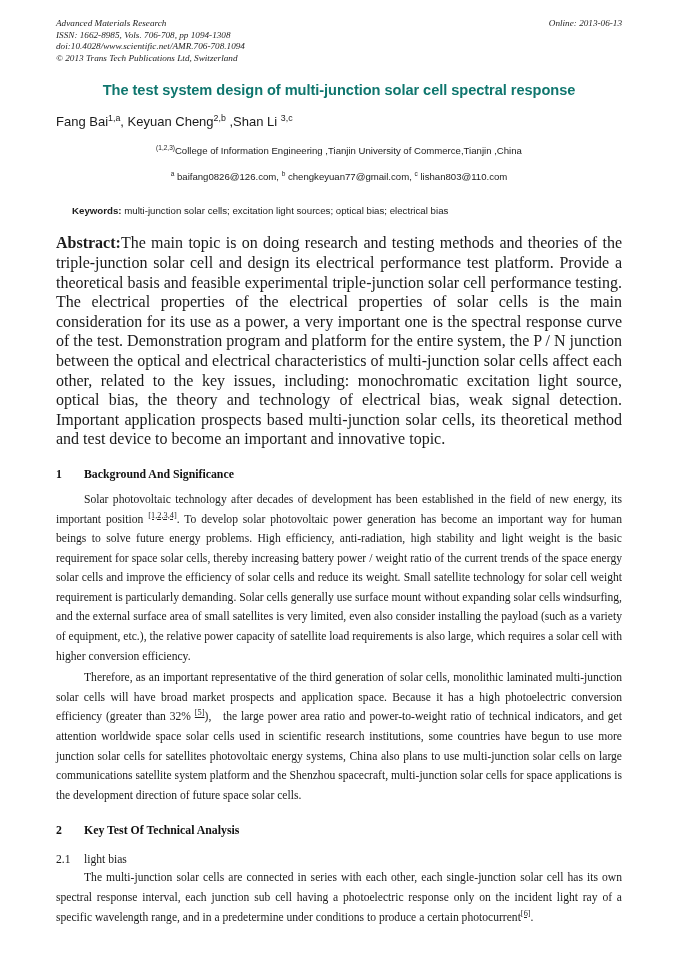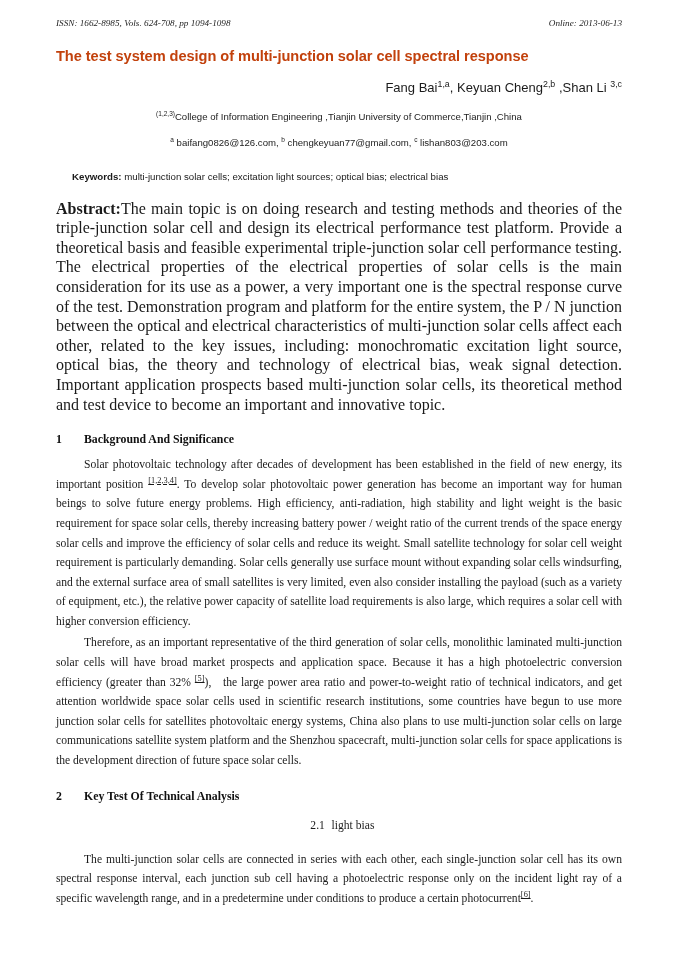--- a/index.html
+++ b/index.html
@@ -38,32 +38,33 @@
     right: 0;
     top: 0;
     font-style: italic;
     white-space: nowrap;
   }
   .jheader .line { white-space: nowrap; }
 
   
   .title {
     margin-top: 17px;
+    text-align: center;
     font-family: "Liberation Sans", "DejaVu Sans", sans-serif;
     font-weight: bold;
     font-size: 14.6px;
     line-height: 18px;
     letter-spacing: -0.05px;
-    color: #c2410c;
+    color: #0f766e;
   }
 
   
   .authors {
     margin-top: 14px;
-    text-align: right;
+    text-align: left;
     font-family: "Liberation Sans", "DejaVu Sans", sans-serif;
     font-size: 13px;
     line-height: 17px;
     color: #1b1b1b;
   }
   .affil {
     margin-top: 14px;
     text-align: center;
     font-family: "Liberation Sans", "DejaVu Sans", sans-serif;
     font-size: 9.6px;
@@ -115,68 +116,70 @@
   }
   .sec-heading .num {
     display: inline-block;
     width: 28px;
   }
   .subsec-heading {
     margin-top: 14px;
     font-size: 11.6px;
     line-height: 16px;
     color: #1a1a1a;
-    text-align: center;
   }
   .subsec-heading .num {
     display: inline-block;
     width: 28px;
   }
   p.body {
     margin: 0;
     font-size: 11.6px;
     line-height: 19.6px;
     text-align: justify;
     text-justify: inter-word;
     color: #1a1a1a;
     text-indent: 28px;
   }
   p.body.tight { margin-top: 2px; }
   p.body.first { margin-top: 8px; }
-  p.body.noindent-gap { margin-top: 16px; }
+  p.body.noindent-gap { margin-top: 0; }
   .cite {
     font-size: 0.72em;
     vertical-align: super;
     line-height: 0;
     text-decoration: underline;
   }
 </style>
 </head>
 <body>
 
 <div class="page">
   <div class="content">
 
     <div class="jheader">
       <div class="online">Online: 2013-06-13</div>
-      <div class="line">ISSN: 1662-8985, Vols. 624-708, pp 1094-1098</div>
+      <div class="line">Advanced Materials Research</div>
+      <div class="line">ISSN: 1662-8985, Vols. 706-708, pp 1094-1308</div>
+      <div class="line">doi:10.4028/www.scientific.net/AMR.706-708.1094</div>
+      <div class="line">© 2013 Trans Tech Publications Ltd, Switzerland</div>
     </div>
 
     <div class="title">The test system design of multi-junction solar cell spectral response</div>
 
     <div class="authors">
       <span>Fang Bai</span><sup>1,a</sup><span>, </span><span>Keyuan Cheng</span><sup>2,b</sup><span> ,</span><span>Shan Li </span><sup>3,c</sup>
     </div>
 
     <div class="affil">
       <sup>(1,2,3)</sup><span>College of Information Engineering ,Tianjin University of Commerce,Tianjin ,China</span>
     </div>
 
     <div class="emails">
-      <sup>a</sup><span> baifang0826@126.com, </span><sup>b</sup><span> chengkeyuan77@gmail.com, </span><sup>c</sup><span> lishan803@203.com</span>
+      <sup>a</sup><span> baifang0826@126.com, </span><sup>b</sup><span> chengkeyuan77@gmail.com, </span><sup>c</sup><span> lishan803@110.com</span>
     </div>
 
     <div class="keywords">
       <b>Keywords:</b><span> multi-junction solar cells; excitation light sources; optical bias; electrical bias</span>
     </div>
 
     <div class="abstract">
       <b>Abstract:</b><span>The main topic is on doing research and testing methods and theories of the triple-junction solar cell and design its electrical performance test platform. Provide a theoretical basis and feasible experimental triple-junction solar cell performance testing. The electrical properties of the electrical properties of solar cells is the main consideration for its use as a power, a very important one is the spectral response curve of the test. Demonstration program and platform for the entire system, the P / N junction between the optical and electrical characteristics of multi-junction solar cells affect each other, related to the key issues, including: monochromatic excitation light source, optical bias, the theory and technology of electrical bias, weak signal detection. Important application prospects based multi-junction solar cells, its theoretical method and test device to become an important and innovative topic.</span>
     </div>
 

